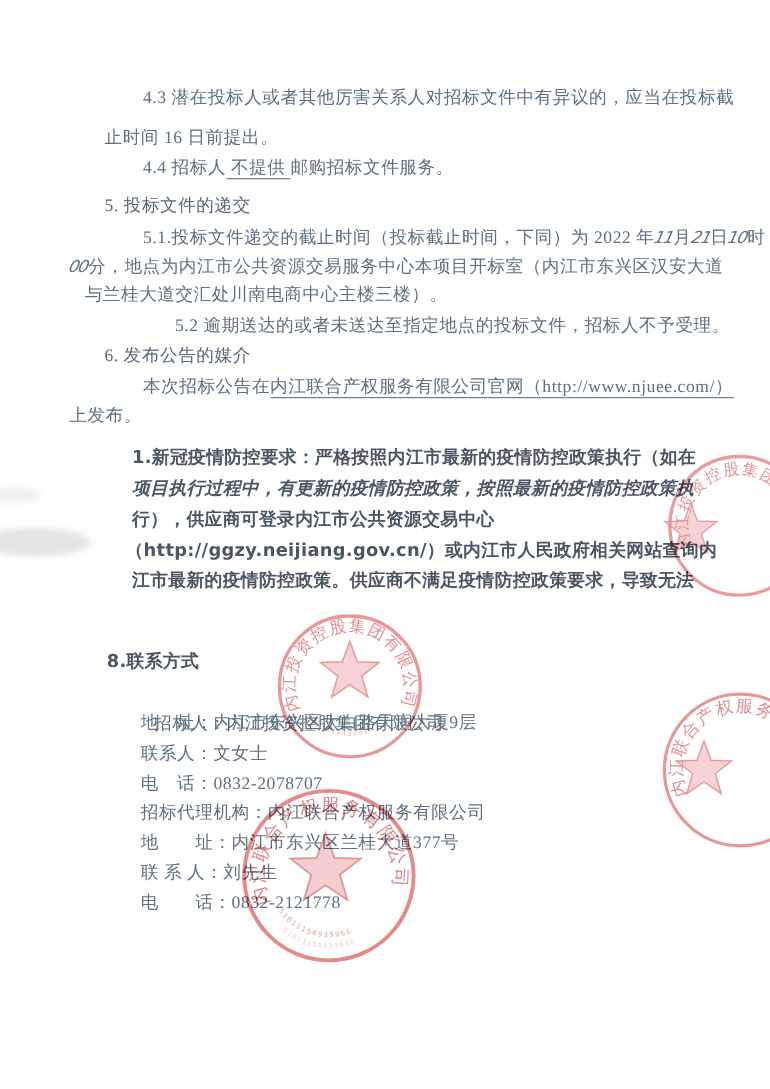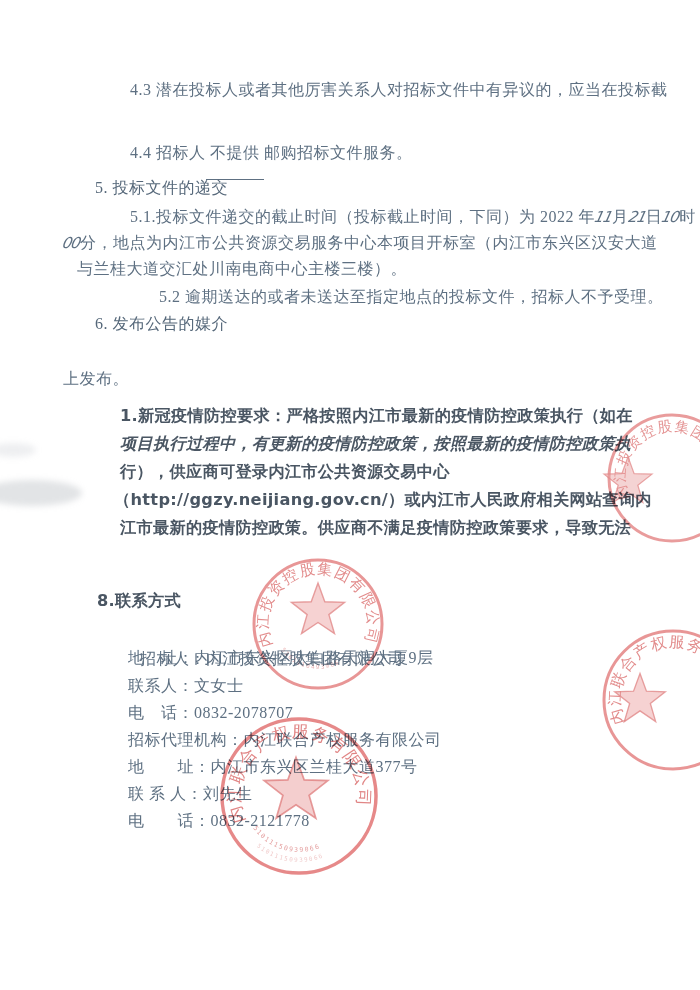--- a/index.html
+++ b/index.html
@@ -11,21 +11,21 @@
   }
   .line{
     position:absolute;white-space:nowrap;
     color:#5e7082;font-size:16px;letter-spacing:.5px;line-height:1.2;
   }
   .heading{color:#56687a;font-family:Liberation Serif, serif;}
   .bold-block{
     font-family:"DejaVu Sans",sans-serif;
     font-weight:700;color:#4a5663;font-size:16.2px;letter-spacing:.3px;
   }
-  .u{border-bottom:1.2px solid currentColor;padding-bottom:18px;}
+  .u{border-bottom:1.2px solid currentColor;padding-bottom:1px;}
   .hw{
     display:inline-block;font-style:italic;transform:skewX(-14deg);
     font-family:"DejaVu Sans",sans-serif;font-size:15px;letter-spacing:-1px;
   }
   .stamp-layer{
     position:absolute;left:0;top:0;pointer-events:none;
     mix-blend-mode:multiply;opacity:.88;
   }
   .stamp-text{
     font-family:"DejaVu Sans",sans-serif;
@@ -39,38 +39,42 @@
 </style>
 </head>
 <body>
 
 <div class="page">
 
   <div class="smudge" style="left:-18px;top:480px;width:100px;height:26px;background:rgba(150,158,166,.28);"></div>
   <div class="smudge" style="left:-10px;top:443px;width:46px;height:14px;background:rgba(160,168,175,.18);"></div>
 
   <div class="line" style="left:130px;top:80px;">4.3 潜在投标人或者其他厉害关系人对招标文件中有异议的，应当在投标截</div>
+  <div class="line" style="left:95px;top:116px;">止时间 16 日前提出。</div>
 
   <div class="line" style="left:130px;top:143px;">
     <span>4.4 招标人</span><span class="u"> 不提供 </span><span>邮购招标文件服务。</span>
   </div>
 
   <div class="line heading" style="left:95px;top:178px;">5. 投标文件的递交</div>
 
   <div class="line" style="left:130px;top:207px;">
     <span>5.1.投标文件递交的截止时间（投标截止时间，下同）为 2022 年</span><span class="hw">11</span><span>月</span><span class="hw">21</span><span>日</span><span class="hw">10</span><span>时</span>
   </div>
   <div class="line" style="left:63px;top:233px;">
     <span class="hw">00</span><span>分，地点为内江市公共资源交易服务中心本项目开标室（内江市东兴区汉安大道</span>
   </div>
   <div class="line" style="left:77px;top:259px;">与兰桂大道交汇处川南电商中心主楼三楼）。</div>
 
   <div class="line" style="left:130px;top:287px;margin-left:29px;">5.2 逾期送达的或者未送达至指定地点的投标文件，招标人不予受理。</div>
 
   <div class="line heading" style="left:95px;top:314px;">6. 发布公告的媒介</div>
+  <div class="line" style="left:130px;top:342px;">
+    <span>本次招标公告在</span><span class="u">内江联合产权服务有限公司官网（http://www.njuee.com/）</span>
+  </div>
   <div class="line" style="left:63px;top:369px;">上发布。</div>
 
   <div class="line bold-block" style="left:120px;top:406px;">1.新冠疫情防控要求：严格按照内江市最新的疫情防控政策执行（如在</div>
   <div class="line bold-block" style="left:120px;top:434px;font-style:italic;">项目执行过程中，有更新的疫情防控政策，按照最新的疫情防控政策执</div>
   <div class="line bold-block" style="left:114px;top:490px;">（http://ggzy.neijiang.gov.cn/）或内江市人民政府相关网站查询内</div>
   <div class="line bold-block" style="left:120px;top:462px;">行），供应商可登录内江市公共资源交易中心</div>
   <div class="line bold-block" style="left:120px;top:518px;">江市最新的疫情防控政策。供应商不满足疫情防控政策要求，导致无法</div>
 
   <div class="line bold-block" style="left:97px;top:591px;">8.联系方式</div>
   <div class="line" style="left:140px;top:621px;margin-top:28px;">招标人：内江投资控股集团有限公司</div>

